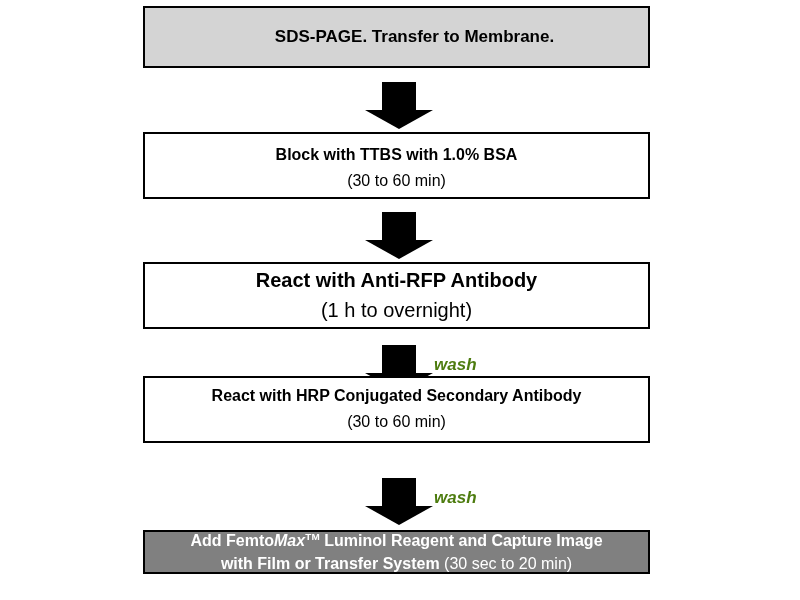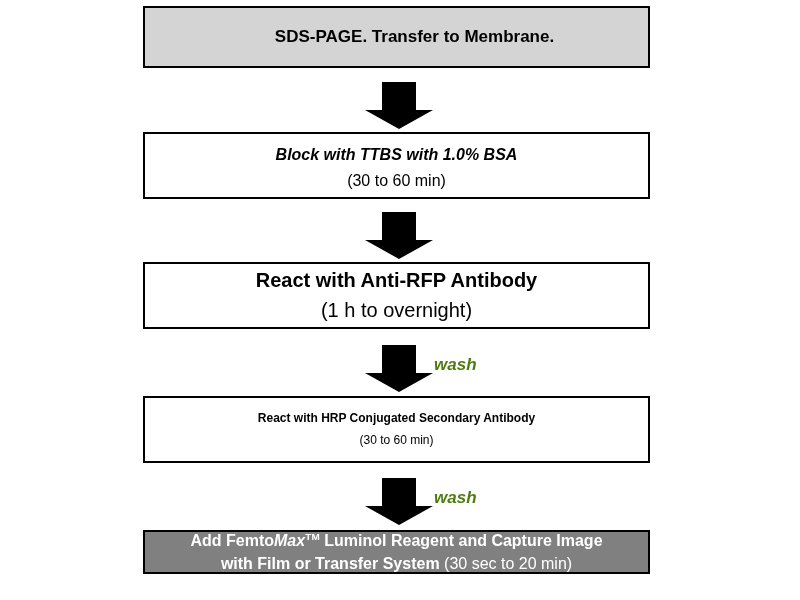--- a/index.html
+++ b/index.html
@@ -56,27 +56,27 @@
     vertical-align: super;
     letter-spacing: 0.2px;
     font-weight: bold;
   }
   .reg-inline  { font-weight: normal; }
 
   
   #box-1 { top: 6px;   height: 62px; font-size: 17px; }
   #box-2 { top: 132px; height: 67px; font-size: 16px; }
   #box-3 { top: 262px; height: 67px; font-size: 20px; }
-  #box-4 { top: 396px; height: 67px; font-size: 12px; }
+  #box-4 { top: 376px; height: 67px; font-size: 16px; }
   #box-5 { top: 530px; height: 44px; font-size: 16px; }
 
   #box-2 .line.normal,
   #box-3 .line.normal,
   #box-4 .line.normal { margin-top: 9px; }
-  #box-2 .line.bold   { margin-top: 6px; font-style: italic; }
+  #box-2 .line.bold   { margin-top: 6px; }
 
   #box-5 .line + .line { margin-top: 6px; }
 
   
   .arrow {
     position: absolute;
     left: 365px;
     width: 68px;
     height: 47px;
   }

